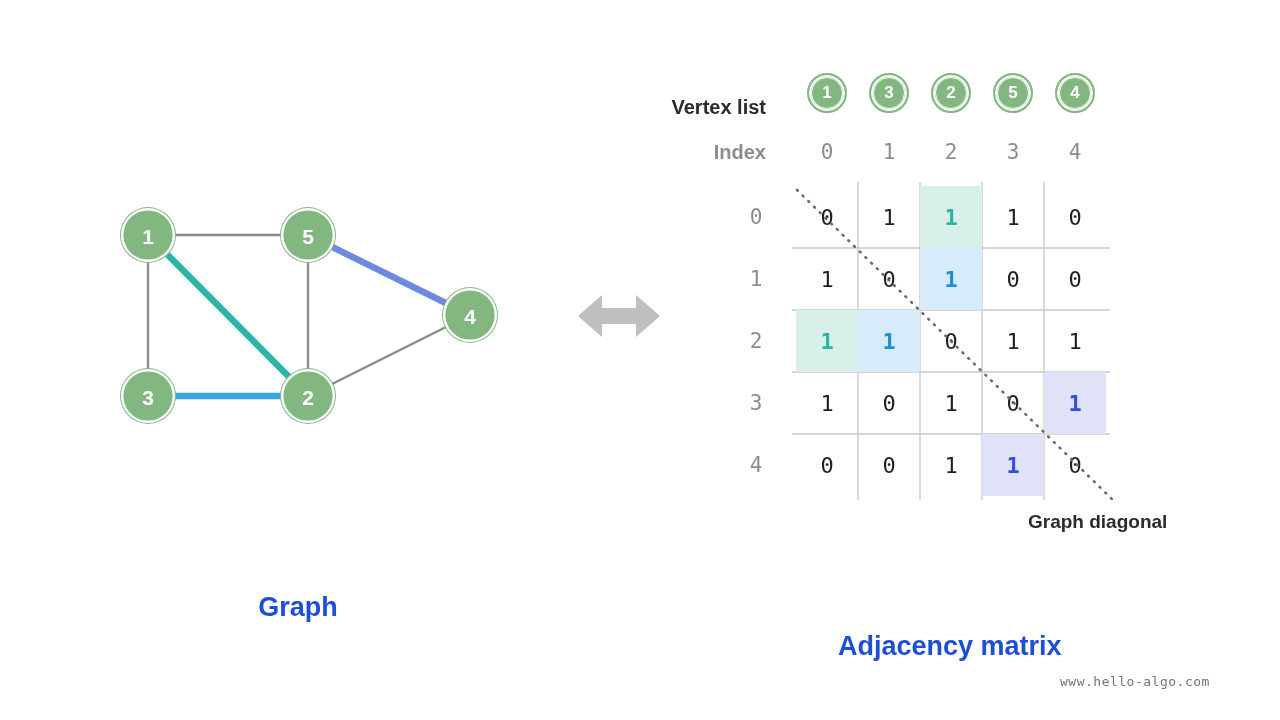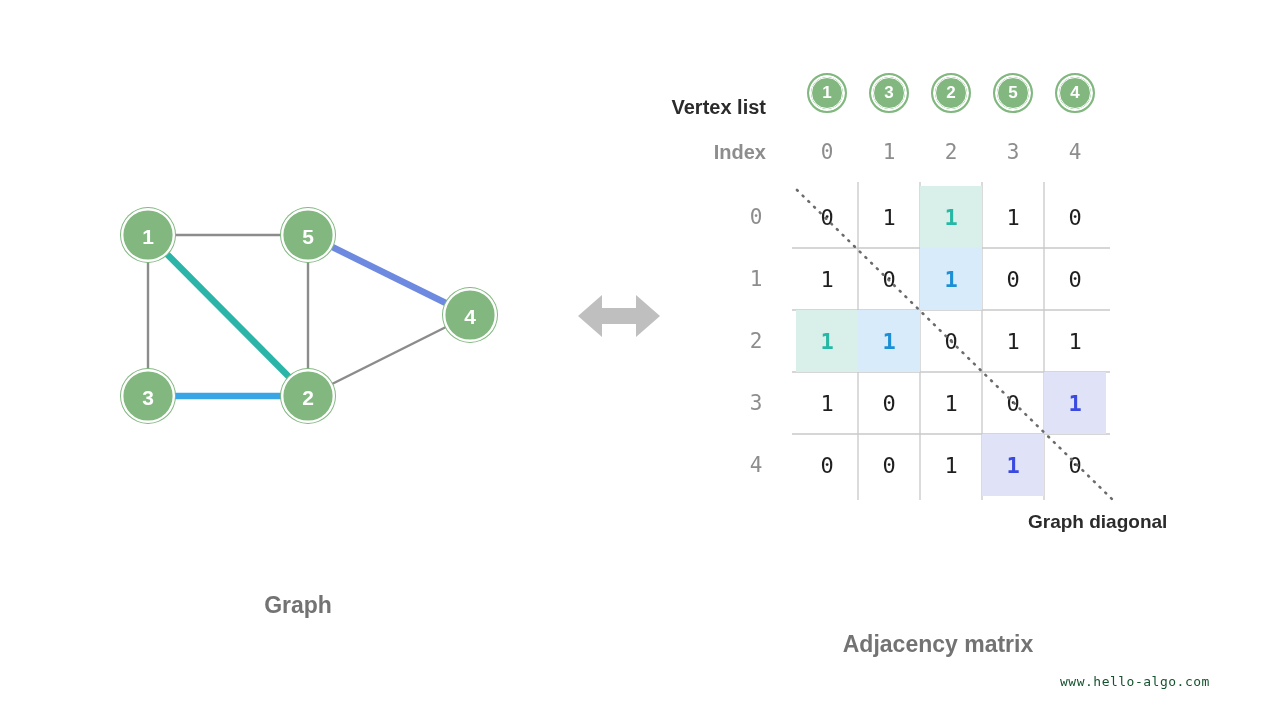--- a/index.html
+++ b/index.html
@@ -150,36 +150,36 @@
     top: 511px;
     font-size: 19px;
     font-weight: bold;
     color: #2b2b2b;
     white-space: nowrap;
   }
 
   
   .caption {
     position: absolute;
-    font-size: 23px;
+    font-size: 27px;
     font-weight: bold;
-    color: #737373;
+    color: #1d4ed8;
     text-align: center;
     white-space: nowrap;
   }
   #caption-graph  { left: 198px; top: 592px; width: 200px; }
   #caption-matrix { left: 838px; top: 592px; width: 200px; margin-top: 39px; }
 
   #watermark {
     position: absolute;
     left: 1060px;
     top: 674px;
     font-family: "DejaVu Sans Mono", monospace;
     font-size: 13px;
-    color: #14532d;
+    color: #737373;
     letter-spacing: 0.5px;
     white-space: nowrap;
   }
 </style>
 </head>
 <body>
 
 <div id="graph-panel">
   <svg id="graph-svg" width="560" height="720">
       <line x1="148" y1="235" x2="308" y2="235" stroke="#8c8c8c" stroke-width="2.4"></line>

